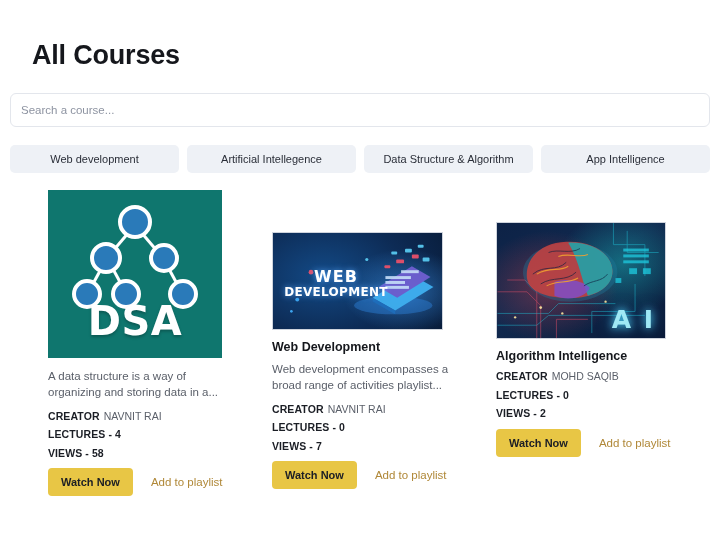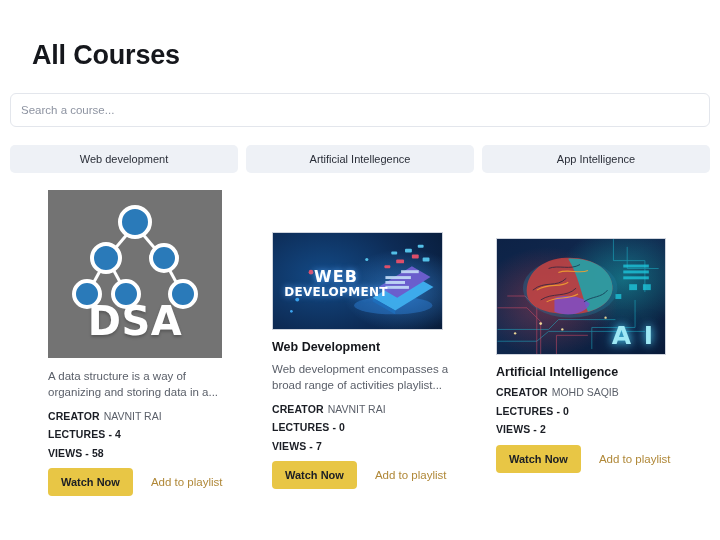--- a/index.html
+++ b/index.html
@@ -54,21 +54,21 @@
   .card { width: 221px; position: relative; }
   .card.c1 { margin-left: 48px; }
   .card.c2 { margin-left: 3px; }
   .card.c3 { margin-left: 3px; }
 
   .thumb-wrap { position: relative; }
 
   
   .thumb-dsa {
     width: 174px; height: 168px;
-    background: #737373;
+    background: #0f766e;
     position: relative; overflow: hidden;
   }
   .dsa-svg { position: absolute; left: 0; top: 0; width: 174px; height: 168px; }
   .dsa-label {
     position: absolute; left: 0; right: 0; bottom: 14px;
     text-align: center;
     font-family: "DejaVu Sans", sans-serif;
     font-weight: bold; font-size: 40px; color: #ffffff;
     letter-spacing: 0.5px;
     text-shadow: 0 2px 3px rgba(0,0,0,0.25);
@@ -89,21 +89,21 @@
     text-align: center; color: #ffffff;
     font-family: "DejaVu Sans", sans-serif; font-weight: bold;
     line-height: 1.05;
     text-shadow: 0 0 6px rgba(90,170,255,0.9);
   }
   .web-text .l1 { font-size: 16px; letter-spacing: 1px; display:block; }
   .web-text .l2 { font-size: 12px; letter-spacing: 0.3px; display:block; }
 
   
   .thumb-ai {
-    width: 170px; height: 117px; margin-top: 48px;
+    width: 170px; height: 117px; margin-top: 32px;
     background:
       radial-gradient(ellipse 70% 80% at 30% 55%, rgba(210,60,70,0.40) 0%, rgba(10,25,60,0) 60%),
       radial-gradient(ellipse 60% 70% at 75% 35%, rgba(25,190,190,0.45) 0%, rgba(10,25,60,0) 65%),
       linear-gradient(150deg, #0d2246 0%, #112a50 45%, #0a1a38 100%);
     border: 1px solid #cfd4dd;
     position: relative; overflow: hidden;
   }
   .ai-svg { position: absolute; inset: 0; width: 100%; height: 100%; }
   .ai-label {
     position: absolute; right: 10px; bottom: 4px;
@@ -144,20 +144,21 @@
 
 <div class="page">
 
   <div class="page-title">All Courses</div>
 
   <input class="search-box" type="text" placeholder="Search a course..." style="">
 
   <div class="filters">
     <button class="filter-btn">Web development</button>
     <button class="filter-btn">Artificial Intellegence</button>
+    <button class="filter-btn">Data Structure &amp; Algorithm</button>
     <button class="filter-btn">App Intelligence</button>
   </div>
 
   <div class="cards">
 
     <div class="card c1">
       <div class="thumb-wrap">
         <div class="thumb-dsa">
           <svg class="dsa-svg" viewBox="0 0 174 168">
             <g stroke="#ffffff" stroke-width="3" fill="none">
@@ -301,21 +302,21 @@
               <circle cx="44" cy="86" r="1.4"></circle>
               <circle cx="66" cy="92" r="1.2"></circle>
               <circle cx="110" cy="80" r="1.2"></circle>
               <circle cx="18" cy="96" r="1.2"></circle>
             </g>
           </svg>
           <div class="ai-label">A I</div>
         </div>
       </div>
       <div class="card-body">
-        <div class="card-title">Artificial Intelligence</div>
+        <div class="card-title">Algorithm Intelligence</div>
         <div class="meta-row creator">
           <span class="meta-label">CREATOR</span><span class="meta-value">MOHD SAQIB</span>
         </div>
         <div class="meta-row">
           <span class="meta-label">LECTURES -</span>
           <span class="meta-label">0</span>
         </div>
         <div class="meta-row">
           <span class="meta-label">VIEWS -</span>
           <span class="meta-label">2</span>

